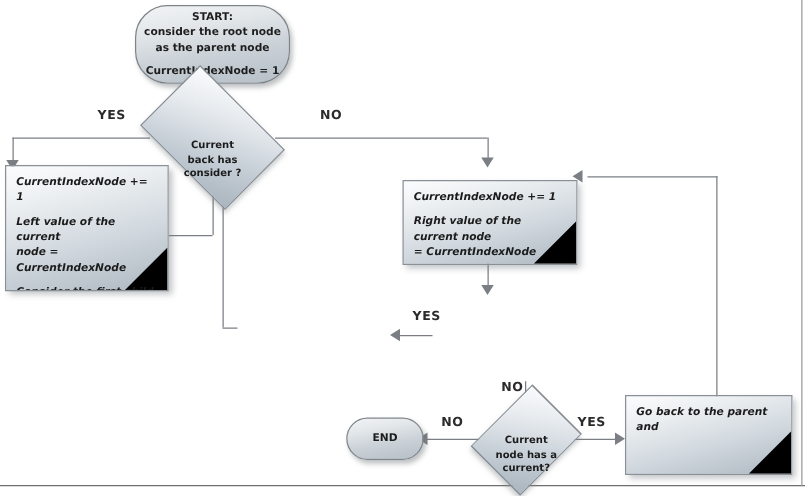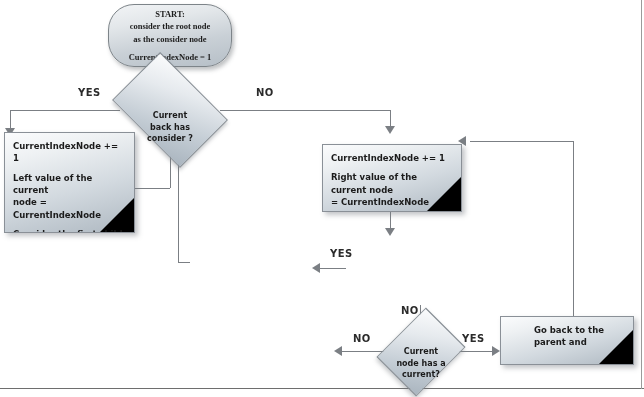--- a/index.html
+++ b/index.html
@@ -71,21 +71,20 @@
     position:absolute;
     border:1px solid #7d8489;
     border-radius:26px;
     background:linear-gradient(170deg,#f2f4f6 0%,#e3e7ea 28%,#c9d0d6 62%,#b6bfc7 100%);
     box-shadow:2px 3px 4px rgba(110,115,120,.45);
     display:flex;
     align-items:center;
     justify-content:center;
     text-align:center;
     box-sizing:border-box;
-    font-family:Liberation Serif, serif;
   }
   .terminator .t-txt{
     font-size:8.5px;
     font-weight:bold;
     color:#1d1d1d;
     line-height:1.42;
   }
   .terminator .t-txt .sp{display:block;height:6px;}
 
   
@@ -98,20 +97,21 @@
     overflow:hidden;
   }
   .process .p-txt{
     position:relative;
     z-index:2;
     font-size:8.5px;
     font-weight:bold;
     color:#1b1b1b;
     line-height:1.45;
     padding:7px 8px 0 8px;
+    font-style:italic;
   }
   .process .p-txt .sp{display:block;height:7px;}
   .process .fold{
     position:absolute;
     right:0;bottom:0;
     width:0;height:0;
     border-left:34px solid transparent;
     border-bottom:34px solid #000000;
     z-index:1;
   }
@@ -196,21 +196,21 @@
   <div class="edge-label" style="left:256px;top:87px;">NO</div>
   <div class="edge-label" style="left:330px;top:248px;">YES</div>
   <div class="edge-label" style="left:401px;top:305px;">NO</div>
   <div class="edge-label" style="left:353px;top:333px;">NO</div>
   <div class="edge-label" style="left:462px;top:333px;">YES</div>
 
   <div class="terminator" style="left:108px;top:4px;width:124px;height:63px;">
     <div class="t-txt">
       <span>START:</span><br>
       <span>consider the root node</span><br>
-      <span>as the consider node</span>
+      <span>as the parent node</span>
       <span class="sp"></span>
       <span>CurrentIndexNode = 1</span>
     </div>
   </div>
 
   <div class="decision" style="left:122px;top:76px;width:96px;height:68px;">
     <div class="dshape"></div>
     <div class="dtxt">
       <div>
         <span>Current</span><br>
@@ -249,21 +249,24 @@
     <div class="dshape" style="transform:rotate(45deg) scale(.80,1.25);"></div>
     <div class="dtxt">
       <div>
         <span>Current</span><br>
         <span>node has a</span><br>
         <span>current?</span>
       </div>
     </div>
   </div>
 
-  <div class="process" style="left:500px;top:316px;width:134px;height:49px;padding-left:25px;">
+  <div class="process" style="left:500px;top:316px;width:134px;height:64px;">
     <div class="p-txt">
       <span>Go back to the parent and</span><br>
     </div>
     <div class="fold"></div>
   </div>
 
+  <div class="terminator" style="left:277px;top:334px;width:62px;height:34px;">
+    <div class="t-txt">END</div>
+  </div>
 
 </div>
 
 </body></html>

